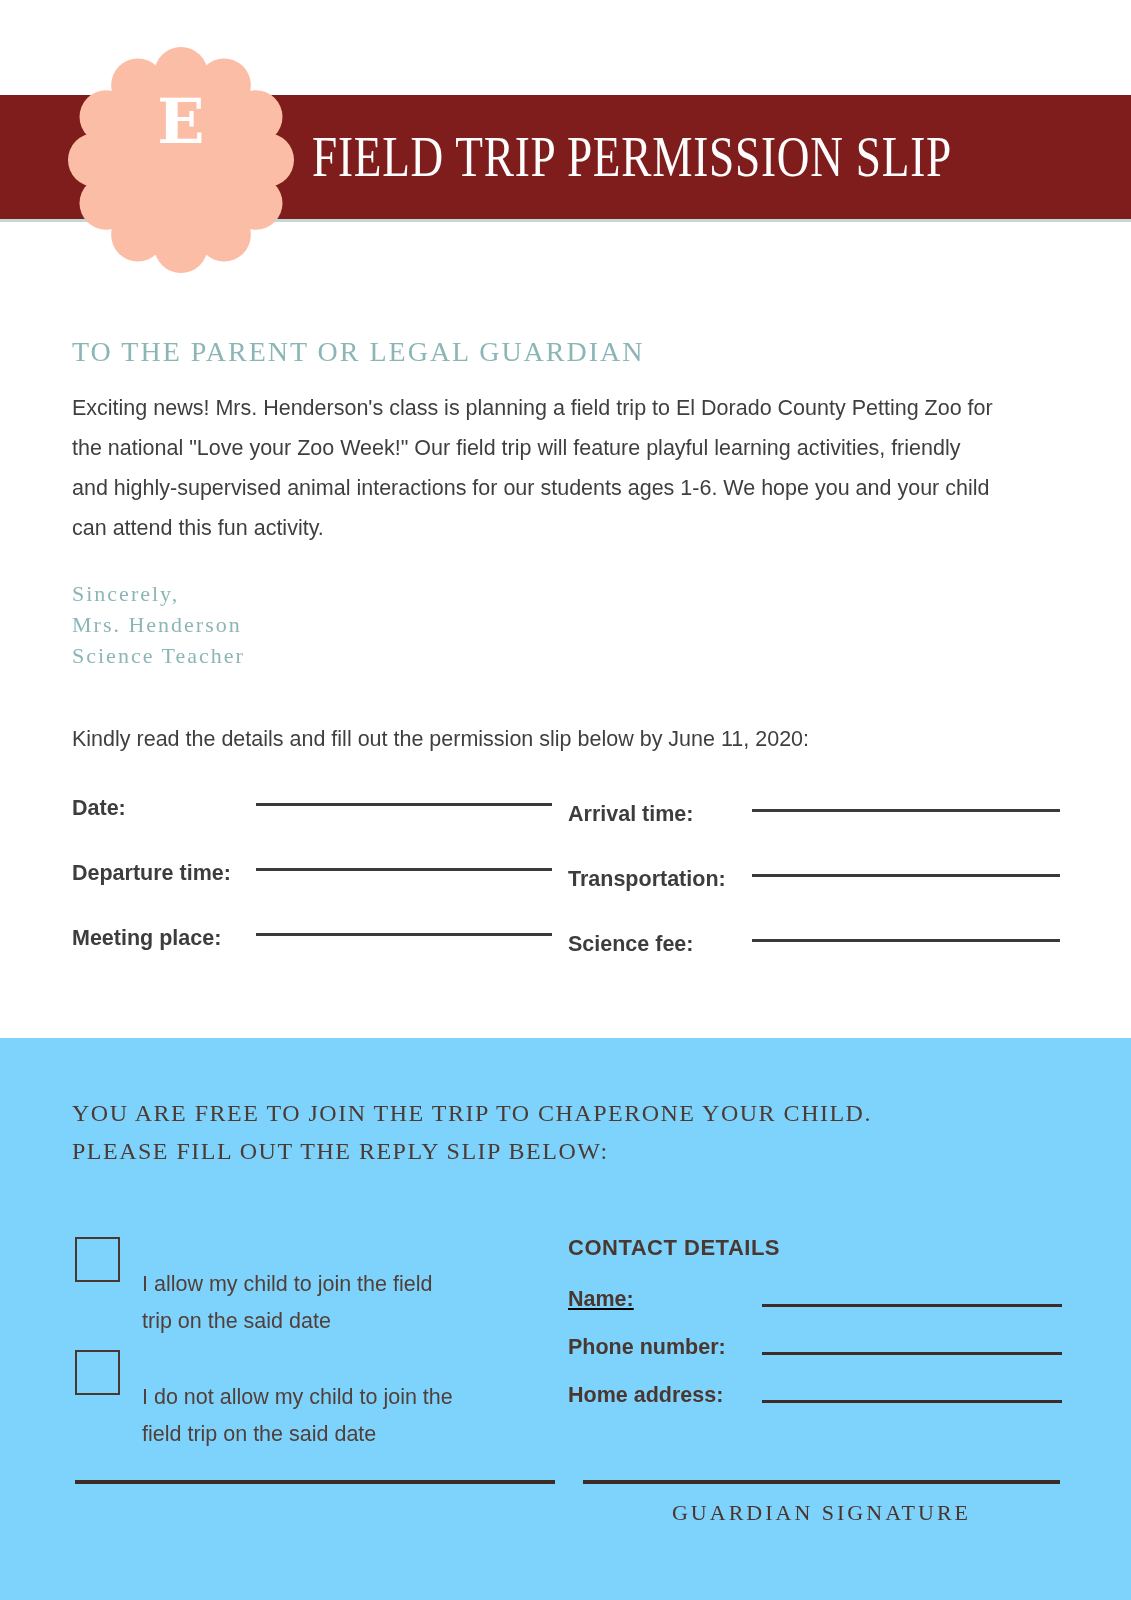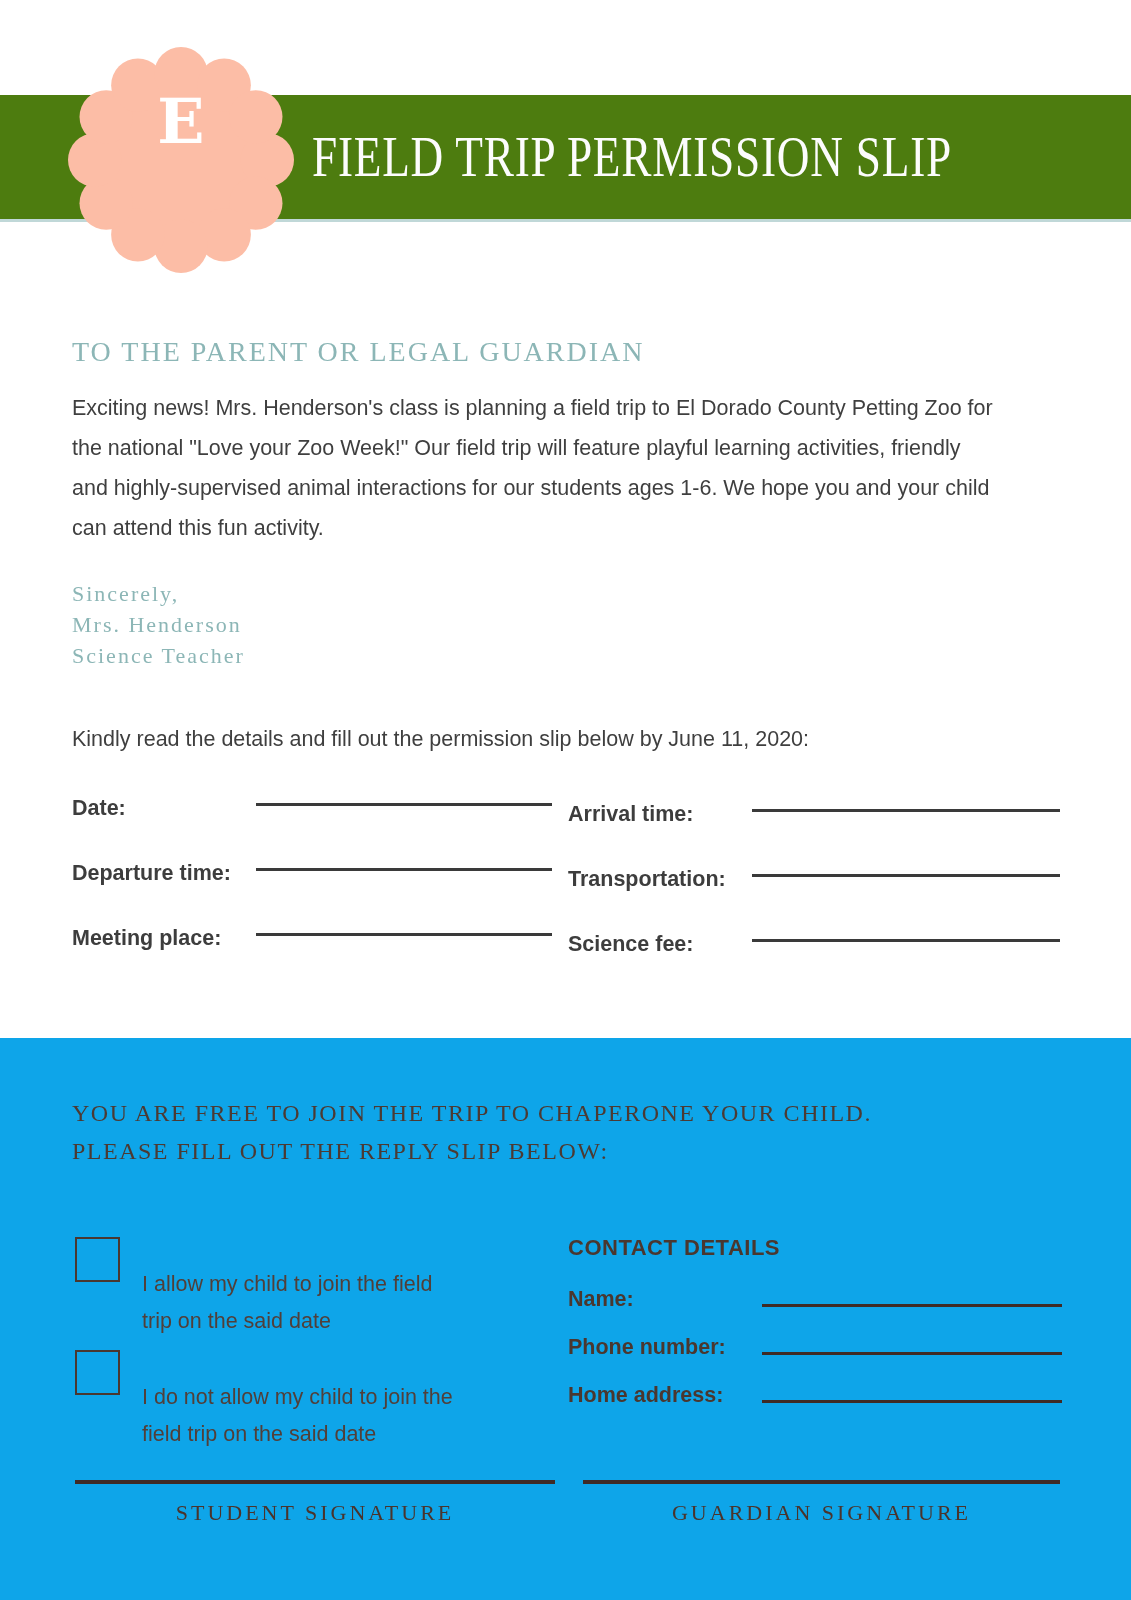--- a/index.html
+++ b/index.html
@@ -12,21 +12,21 @@
     background: #ffffff;
     overflow: hidden;
     font-family: "Liberation Sans", sans-serif;
   }
 
   
   .banner {
     position: absolute;
     left: 0; top: 95px;
     width: 100%; height: 127px;
-    background: #4d7c0f;
+    background: #7f1d1d;
     border-bottom: 3px solid #c0d8d8;
   }
   .banner-title {
     position: absolute;
     left: 312px; top: 0;
     height: 127px; line-height: 124px;
     color: #fcfcfc;
     font-family: "Liberation Serif", "DejaVu Serif", serif;
     font-weight: normal;
     font-size: 58px;
@@ -105,21 +105,21 @@
   }
   .field-line {
     flex: 1; height: 3px; background: #3a3a3a;
     position: relative; top: 7px;
   }
 
   
   .reply-section {
     position: absolute; left: 0; top: 1038px;
     width: 100%; height: 562px;
-    background: #0ea5e9;
+    background: #7dd3fc;
   }
   .reply-heading {
     position: absolute; left: 72px; top: 56px;
     color: #4c3a33;
     font-family: "Liberation Serif", "DejaVu Serif", serif;
     font-size: 24px;
     letter-spacing: 1.5px;
     line-height: 38px;
     white-space: pre-line;
   }
@@ -143,21 +143,21 @@
   .contact { position: absolute; left: 568px; top: 0; width: 494px; }
   .contact-heading {
     position: absolute; left: 0; top: 197px;
     font-weight: bold; font-size: 22px; color: #4a372f;
     letter-spacing: 0.5px;
   }
   .contact-row {
     position: absolute; left: 0; width: 494px;
     display: flex; align-items: center; height: 30px;
   }
-  .contact-row.r0 { top: 246px; }
+  .contact-row.r0 { top: 246px; text-decoration: underline; }
   .contact-row.r1 { top: 294px; }
   .contact-row.r2 { top: 342px; }
   .contact-label {
     width: 194px; flex-shrink: 0;
     font-weight: bold; font-size: 21.5px; color: #4a372f;
   }
   .contact-line {
     flex: 1; height: 3px; background: #3f2b26;
     position: relative; top: 6px;
   }
@@ -273,21 +273,20 @@
         <div class="contact-line"></div>
       </div>
       <div class="contact-row r2">
         <span class="contact-label">Home address:</span>
         <div class="contact-line"></div>
       </div>
     </div>
 
     <div class="signature-block left">
       <div class="sig-line"></div>
-      <div class="sig-label">STUDENT SIGNATURE</div>
     </div>
     <div class="signature-block right">
       <div class="sig-line"></div>
       <div class="sig-label">GUARDIAN SIGNATURE</div>
     </div>
   </div>
 
 </div>
 
 </body></html>

